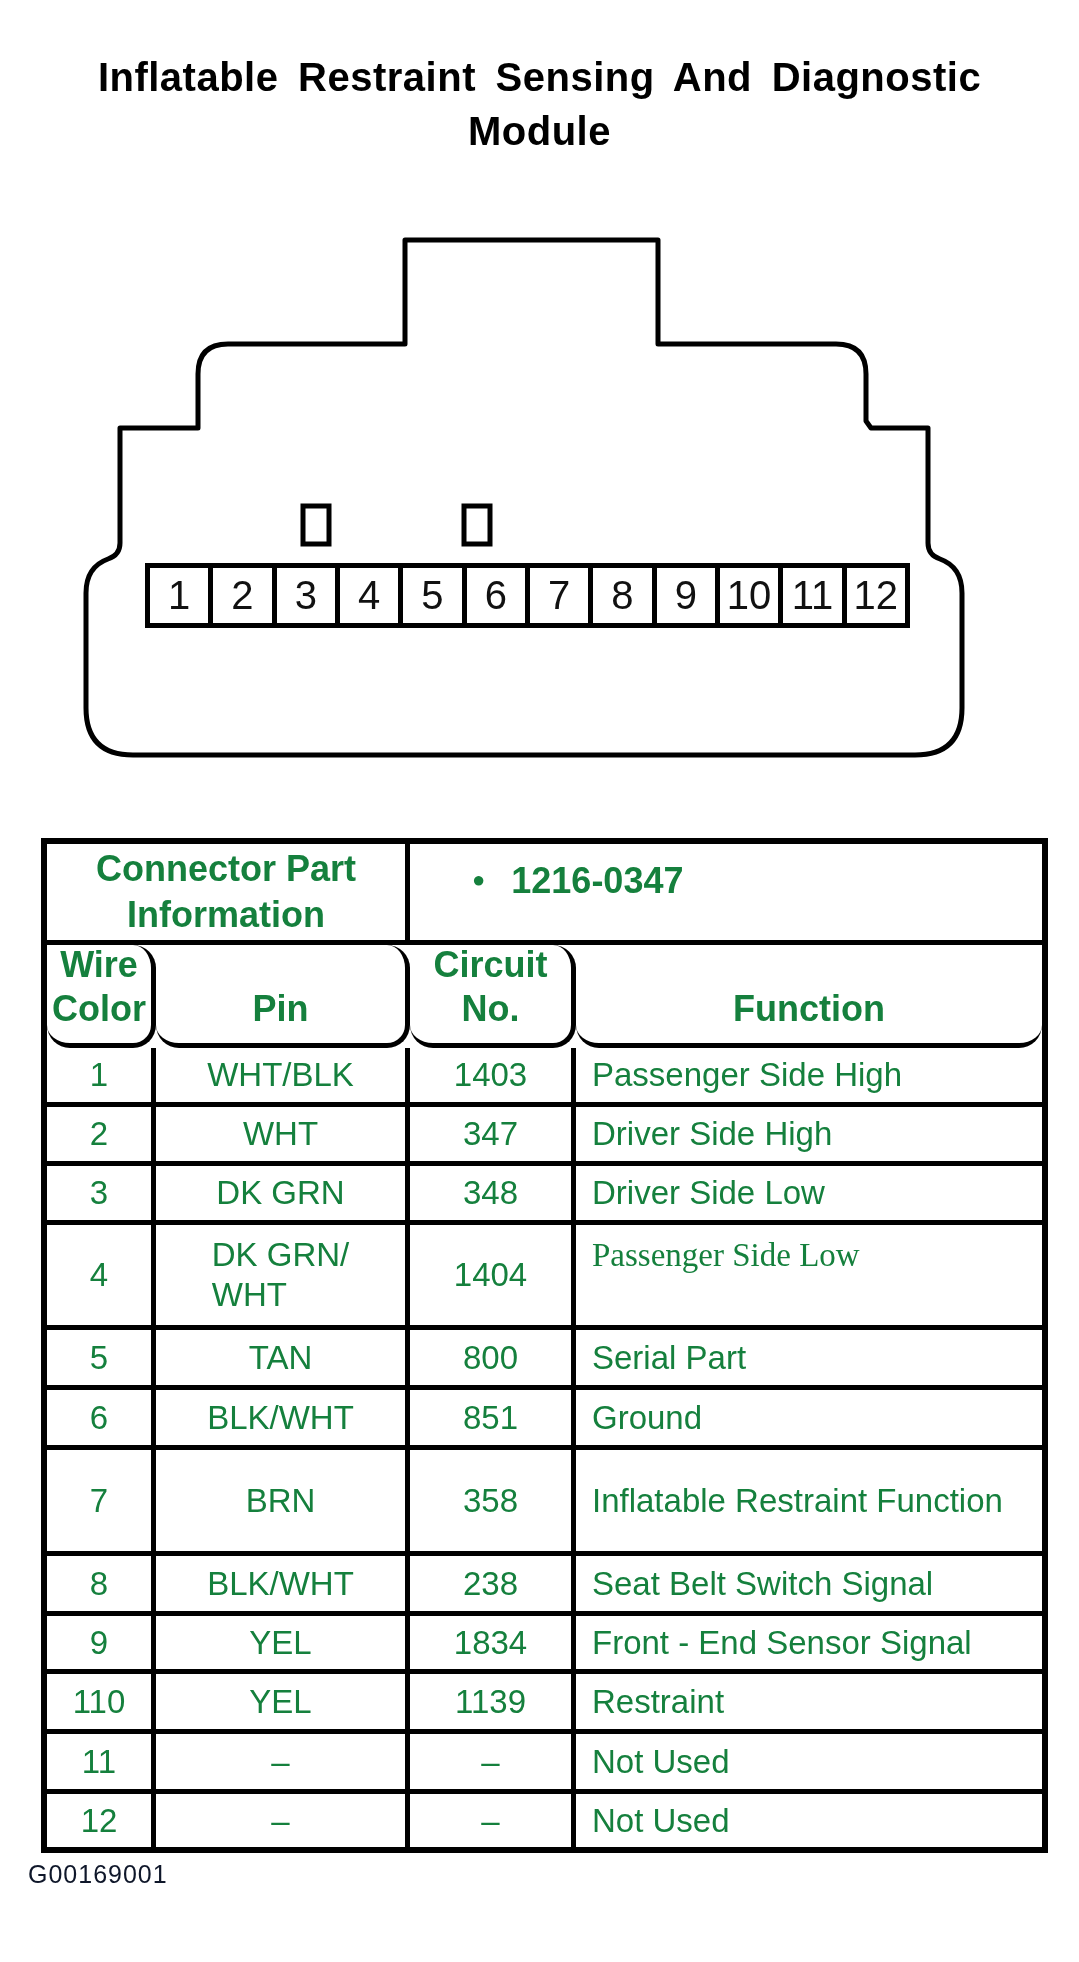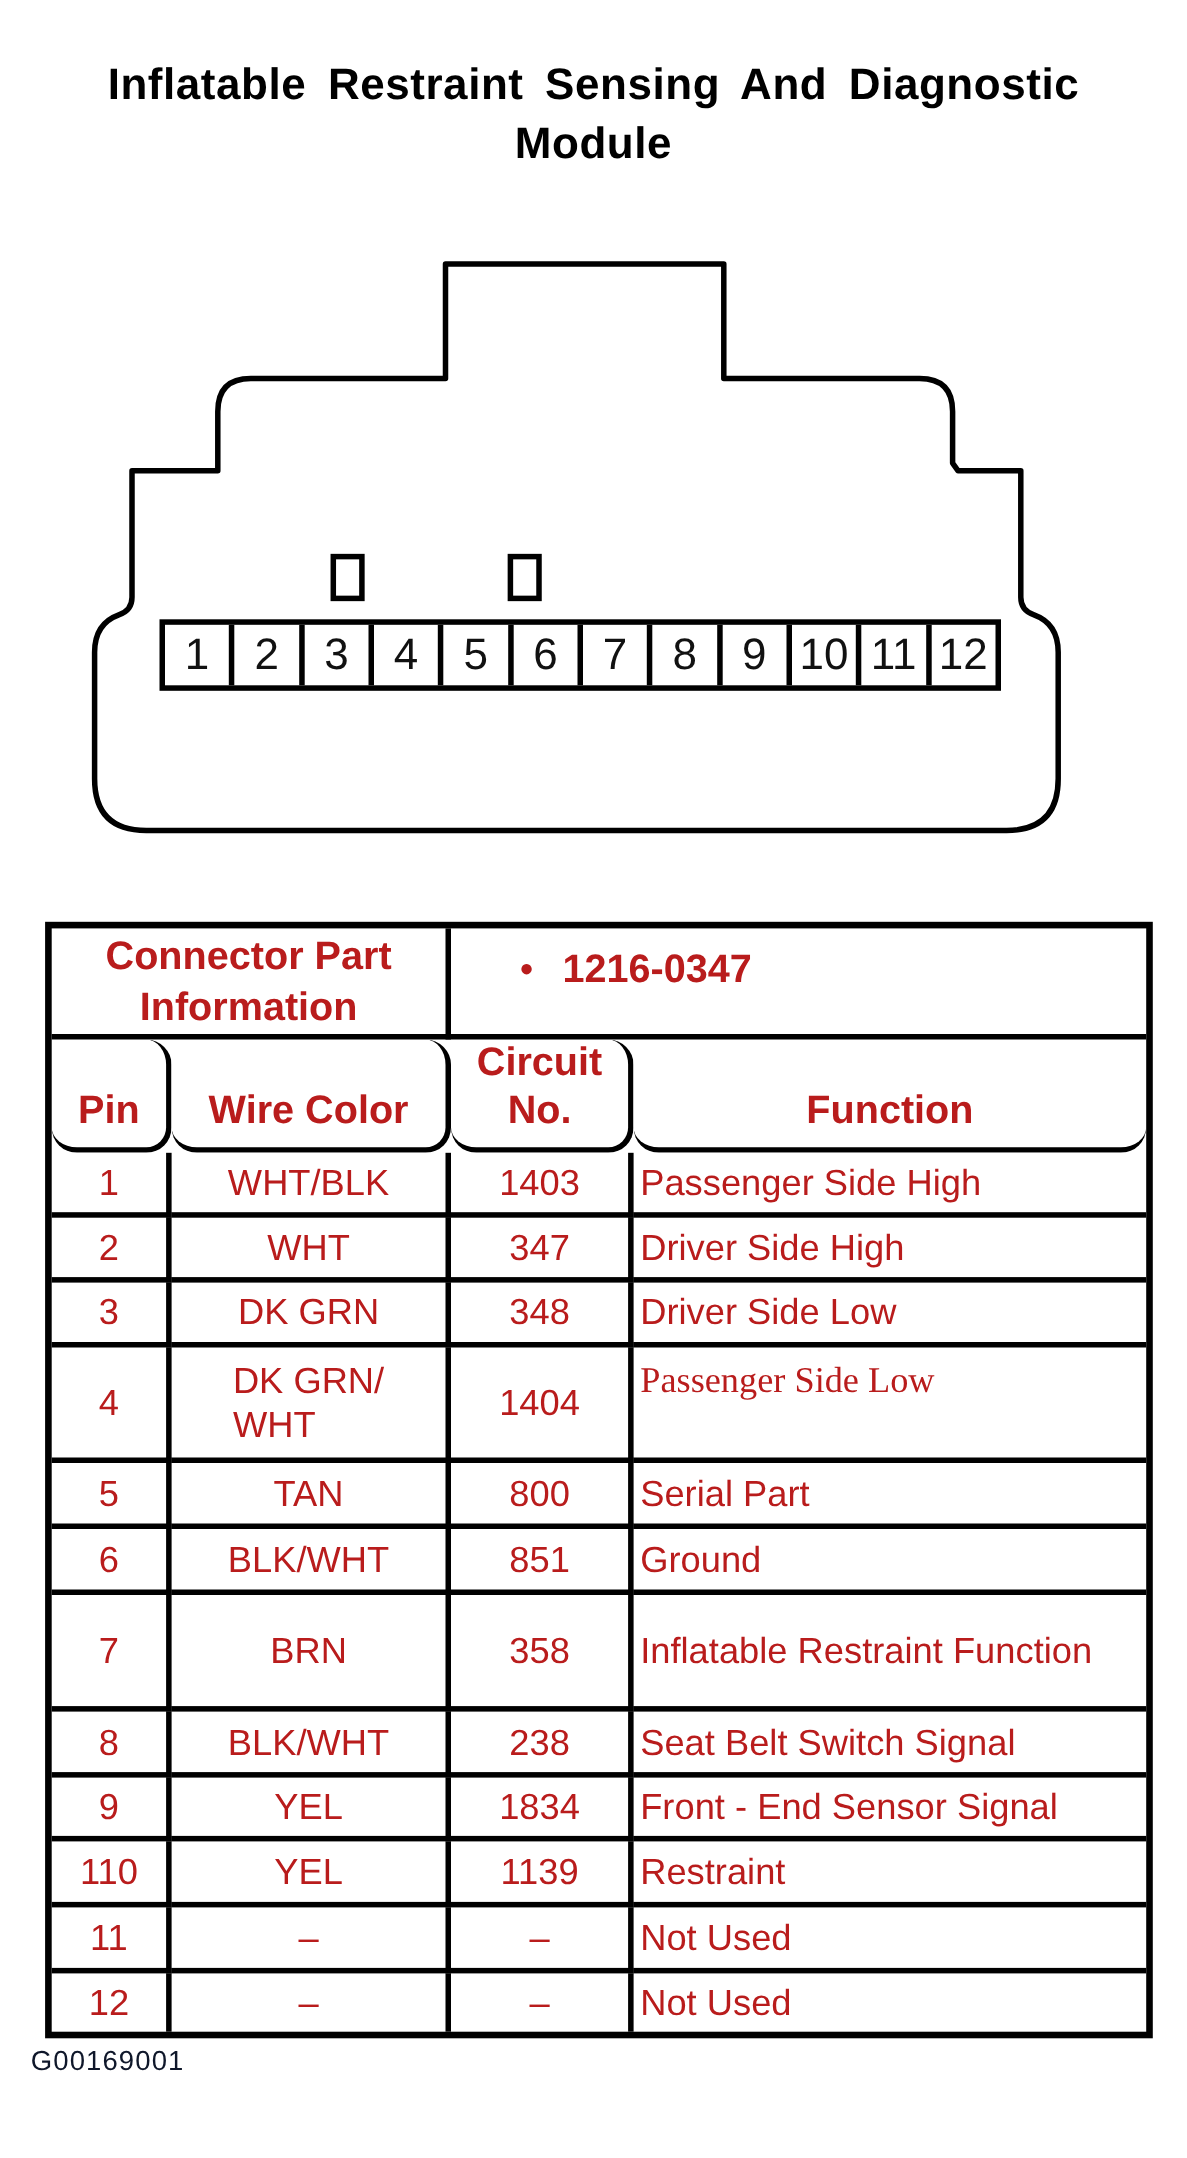--- a/index.html
+++ b/index.html
@@ -35,33 +35,33 @@
     position:absolute;left:41px;top:838px;width:1007px;height:1015px;
     box-sizing:border-box;border:6px solid #000;background:#fff;
     display:grid;
     grid-template-columns:109px 254px 166px 1fr;
     grid-template-rows:101px 103px 59px 59px 59px 105px 60px 60px 106px 60px 58px 60px 60px 53px;
   }
   .cell{
     box-sizing:border-box;
     border-right:5px solid #000;border-bottom:5px solid #000;
     display:flex;align-items:center;justify-content:center;
-    font-size:33px;color:#b91c1c;
+    font-size:33px;color:#15803d;
   }
   .cell.lastcol{border-right:none;}
   .cell.lastrow{border-bottom:none;}
   .hdr{font-weight:bold;font-size:36px;}
   .hd1-left{grid-column:1/3;text-align:center;line-height:46px;padding:0 20px;}
   .hd1-right{grid-column:3/5;align-items:flex-start;justify-content:flex-start;
     padding:16px 0 0 62px;}
   .bullet{font-size:22px;margin-right:26px;line-height:40px;}
   .hd2{align-items:flex-end;justify-content:center;text-align:center;
     padding-bottom:12px;line-height:44px;border-radius:23px;}
   .wire{white-space:pre-line;text-align:left;line-height:40px;}
-  .fn{justify-content:flex-start;text-align:left;padding-left:6px;line-height:40px;}
+  .fn{justify-content:flex-start;text-align:left;padding-left:16px;line-height:40px;}
   .fn-top{align-items:flex-start;padding-top:10px;font-family:Liberation Serif, serif;}
   
   .figid{
     position:absolute;left:28px;top:1860px;
     font-size:25px;letter-spacing:1px;color:#0f172a;
   }
 </style>
 </head>
 <body>
 
@@ -98,22 +98,22 @@
   </div>
 
   <div class="ctable">
 
     <div class="cell hdr hd1-left">Connector Part Information</div>
     <div class="cell hdr hd1-right lastcol">
       <span class="bullet">●</span>
       <span>1216-0347</span>
     </div>
 
+    <div class="cell hdr hd2">Wire Color</div>
     <div class="cell hdr hd2">Pin</div>
-    <div class="cell hdr hd2">Wire Color</div>
     <div class="cell hdr hd2">Circuit No.</div>
     <div class="cell hdr hd2 lastcol">Function</div>
 
     <div class="cell">1</div>
     <div class="cell wire">WHT/BLK</div>
     <div class="cell">1403</div>
     <div class="cell fn lastcol">Passenger Side High</div>
 
     <div class="cell">2</div>
     <div class="cell wire">WHT</div>

